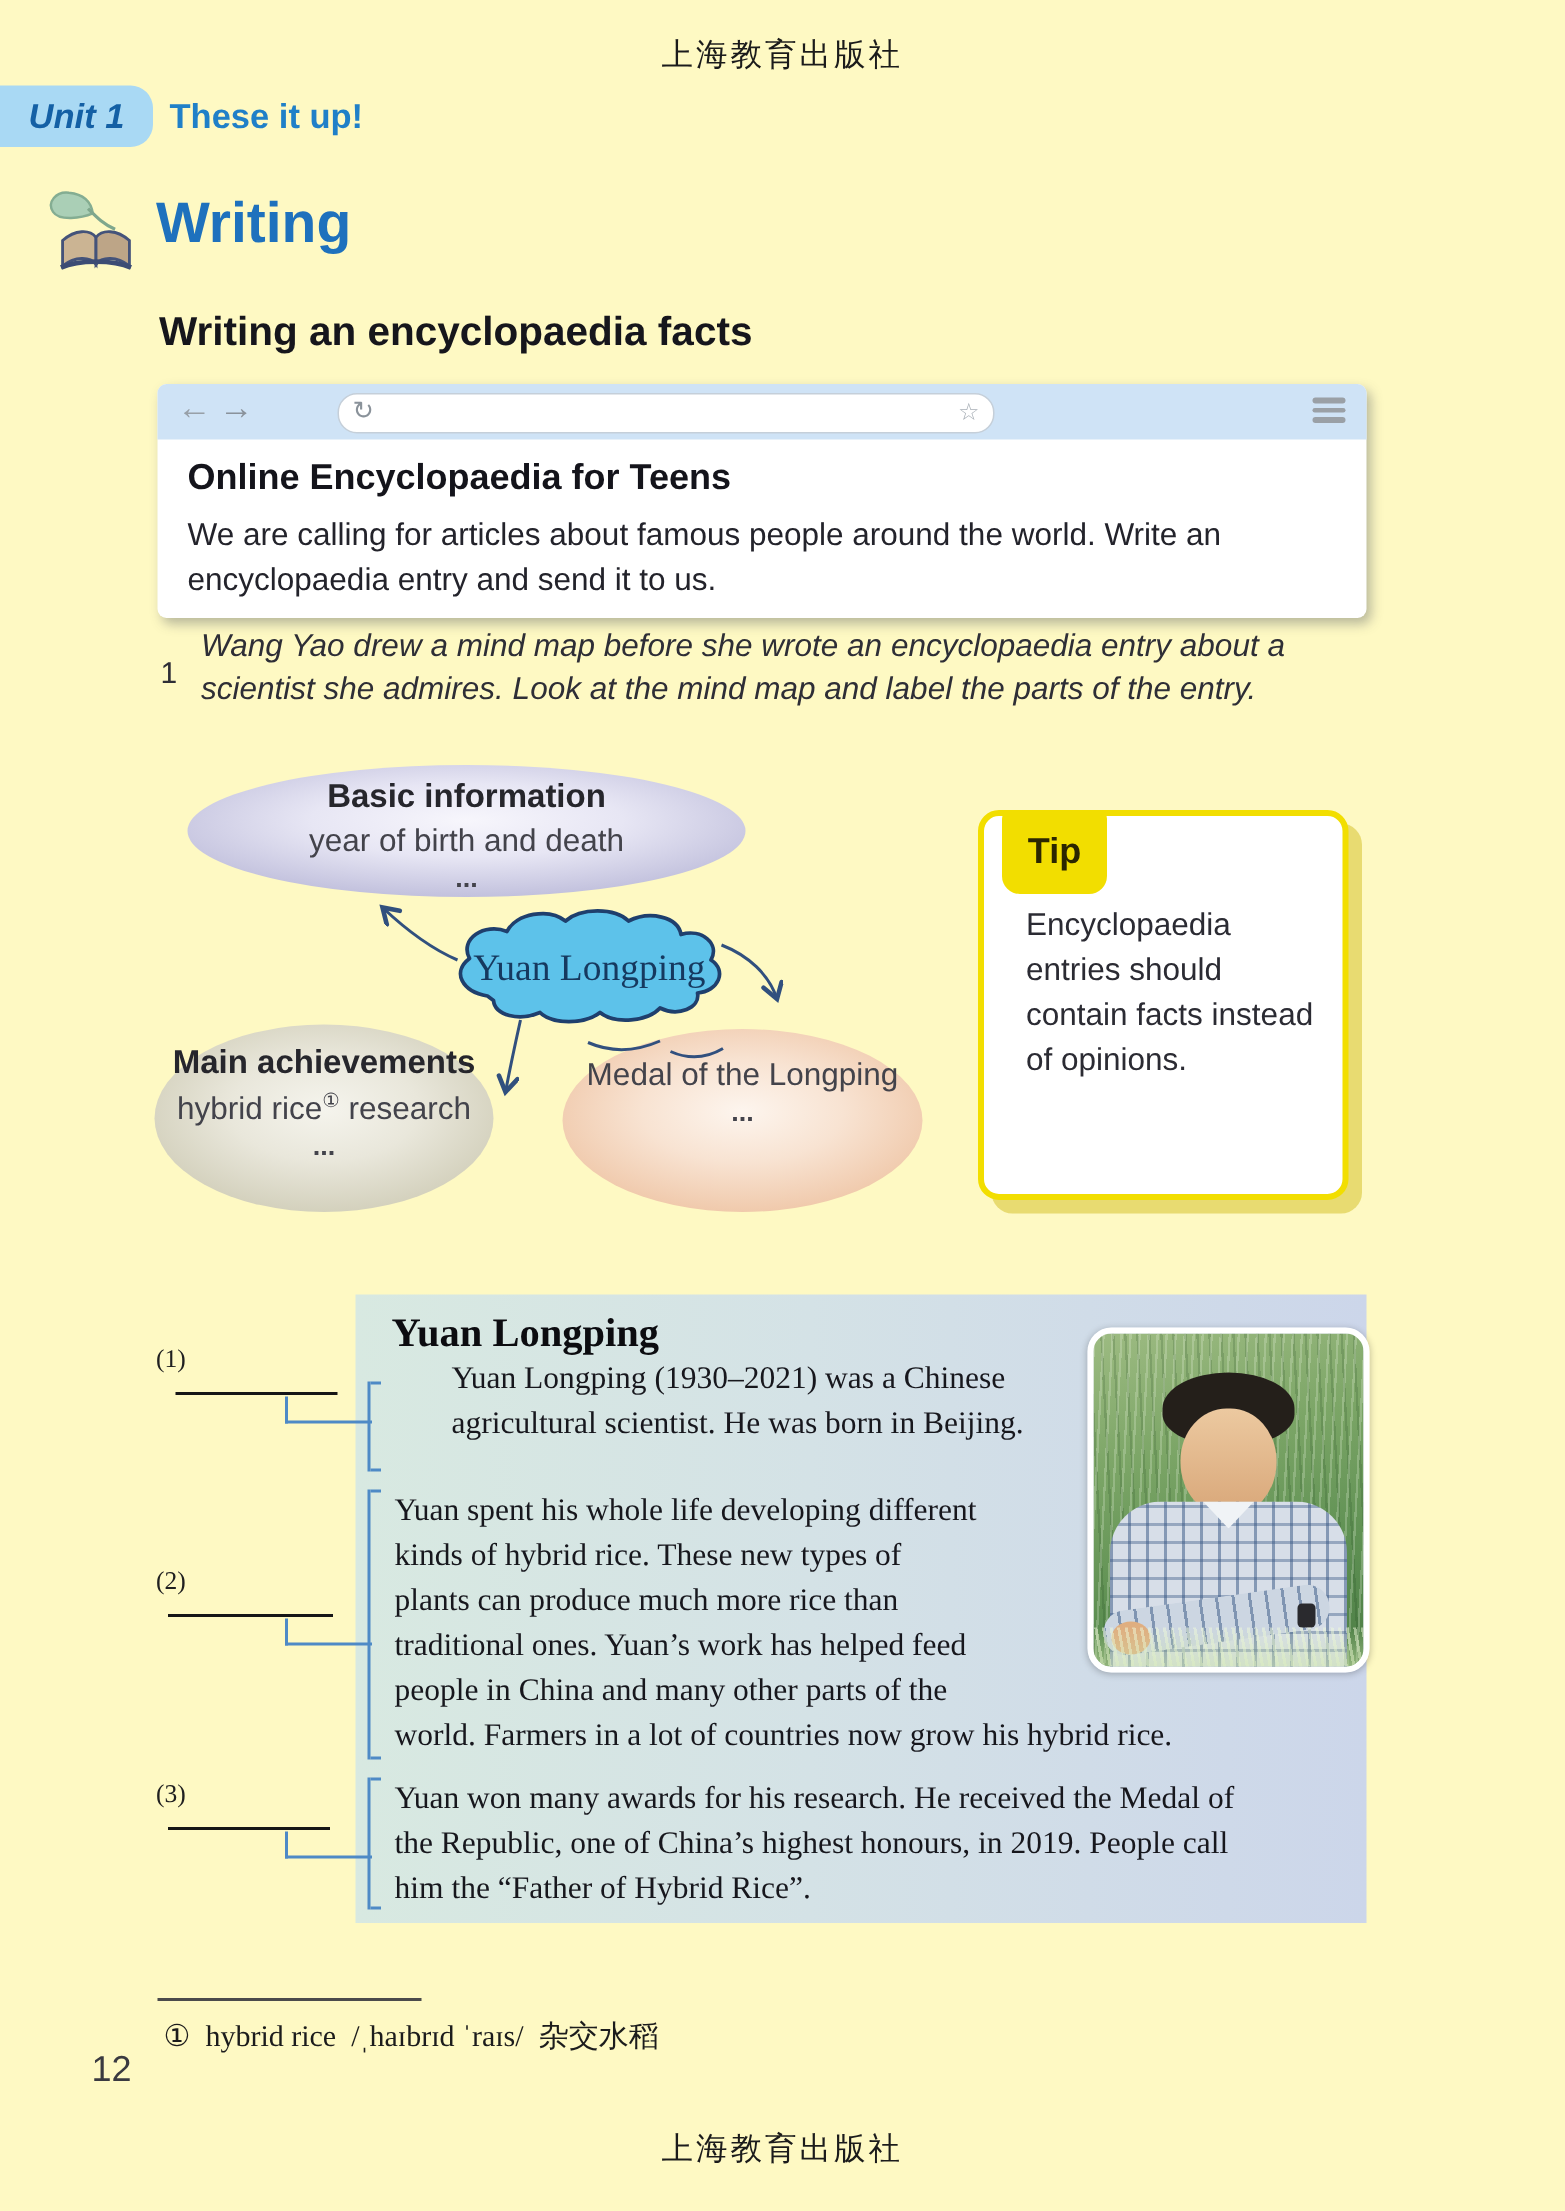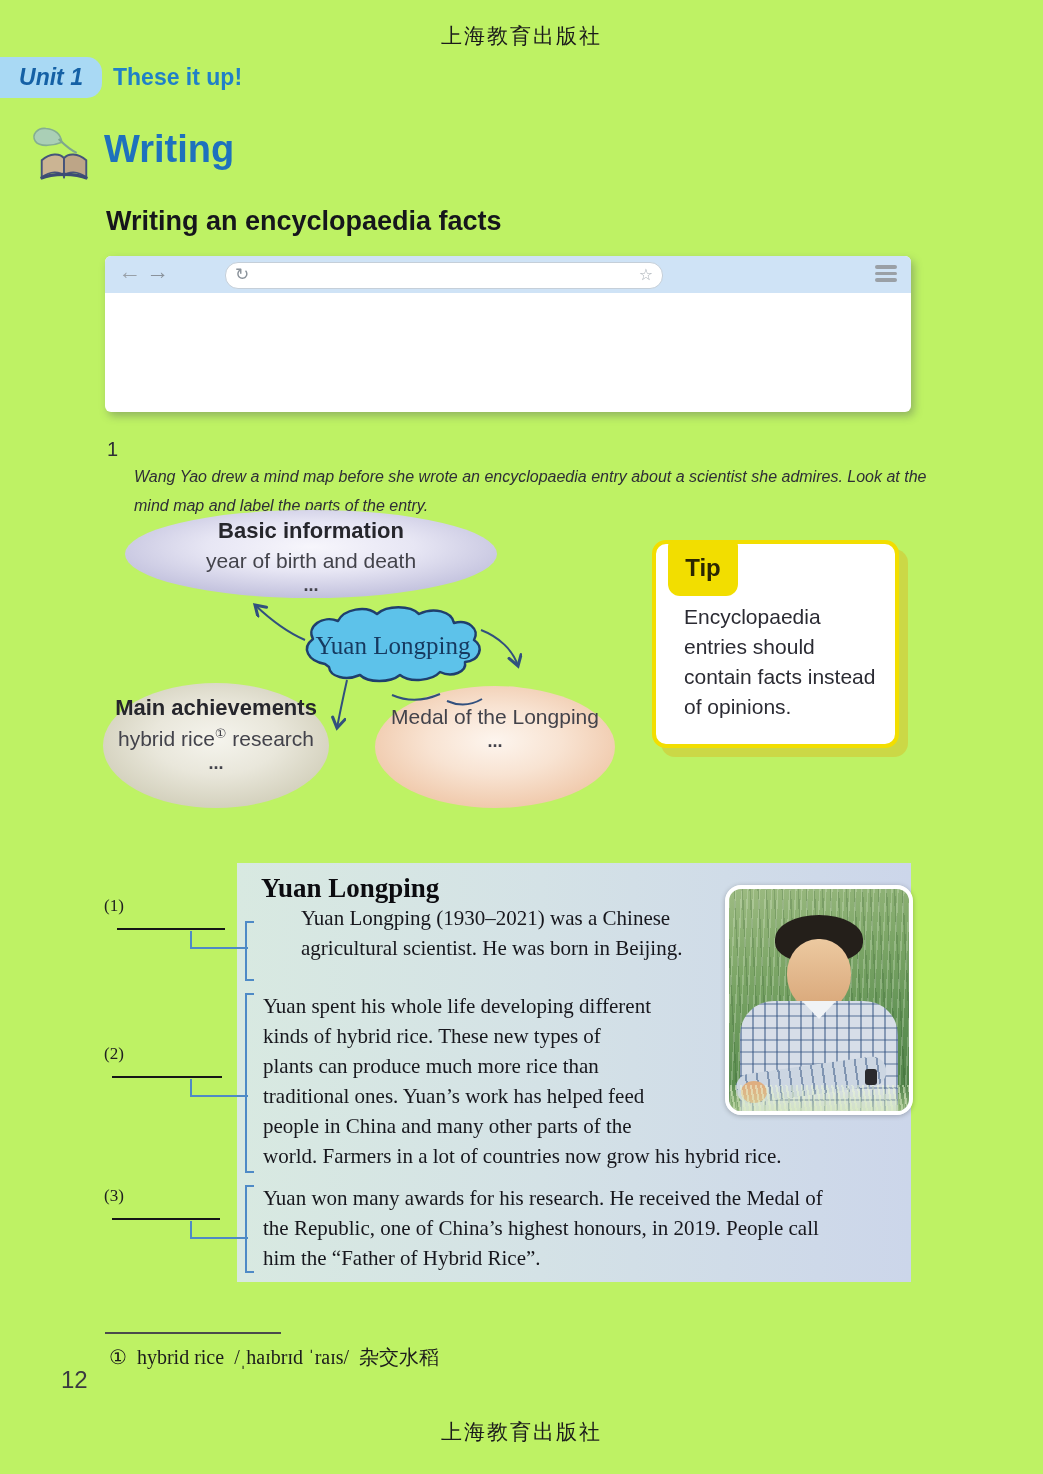--- a/index.html
+++ b/index.html
@@ -1,16 +1,16 @@
 <!DOCTYPE html>
 <html><head>
 <meta charset="utf-8">
 <style>
   html,body{margin:0;padding:0;background:#f2f2f2;}
-  #page{position:relative;width:1043px;height:1474px;margin:0 auto;background:#bef264;overflow:hidden;
+  #page{position:relative;width:1043px;height:1474px;margin:0 auto;background:#fef9c3;overflow:hidden;
         font-family:"Liberation Sans","DejaVu Sans",sans-serif;}
 
   
   .pub{position:absolute;left:0;right:0;text-align:center;font-family:"DejaVu Serif","Liberation Serif",serif;
        font-size:21px;color:#1b1b1b;letter-spacing:2px;}
   .pub-top{top:22px;} .pub-bottom{top:1418px;}
 
   
   .unit-tab{position:absolute;left:0;top:57px;width:102px;height:41px;background:#a9d9f4;
             border-radius:0 15px 15px 0;}
@@ -36,21 +36,21 @@
              background:transparent;font-size:14px;color:#333;}
   .star{position:absolute;right:9px;top:2px;font-size:16px;color:#a9b0b7;}
   .menu-btn{position:absolute;right:14px;top:9px;width:22px;height:19px;}
   .menu-btn i{display:block;width:22px;height:3.5px;background:#9aa0a6;border-radius:2px;margin-bottom:3px;}
   .browser-body{position:absolute;left:0;top:37px;right:0;bottom:0;padding:8px 20px;}
   .card-title{font-size:24px;font-weight:bold;color:#14141b;margin:4px 0 9px 0;}
   .card-body{font-size:21px;line-height:30px;color:#23232b;width:710px;}
 
   
   .task-num{position:absolute;left:107px;top:438px;font-size:20px;color:#2e2e36;}
-  .task-text{position:absolute;left:134px;top:462px;width:795px;font-size:16px;font-style:italic;
+  .task-text{position:absolute;left:134px;top:416px;width:795px;font-size:21px;font-style:italic;
              color:#2e2e36;line-height:29px;}
 
   
   .mindmap{position:absolute;left:95px;top:498px;width:560px;height:342px;}
   .mm-ellipse{position:absolute;border-radius:50%;}
   .e-basic{left:30px;top:12px;width:372px;height:88px;
            background:radial-gradient(ellipse 62% 62% at 50% 42%,#f7f6fc 0%,#e7e6f4 45%,#bdbcda 100%);}
   .e-achieve{left:8px;top:185px;width:226px;height:125px;
            background:radial-gradient(ellipse 62% 62% at 50% 45%,#f5f4ed 0%,#e9e7db 45%,#cecbb5 100%);}
   .e-awards{left:280px;top:188px;width:240px;height:122px;
@@ -61,21 +61,21 @@
   .n-awards{left:280px;top:207px;width:240px;}
   .mm-title{font-size:22px;font-weight:bold;color:#26262c;margin-bottom:5px;}
   .mm-detail{font-size:21px;color:#43434b;}
   .mm-detail sup{font-size:13px;}
   .mm-dots{font-size:18px;font-weight:bold;color:#43434b;margin-top:2px;}
   .mm-svg{position:absolute;left:0;top:0;pointer-events:none;}
   .cloud-text{position:absolute;left:210px;top:133px;width:176px;height:30px;line-height:30px;text-align:center;
               font-family:"Liberation Serif","DejaVu Serif",serif;font-size:25px;color:#16395f;}
 
   
-  .tip{position:absolute;left:652px;top:540px;width:247px;height:208px;background:#fff;box-sizing:border-box;
+  .tip{position:absolute;left:652px;top:540px;width:247px;height:260px;background:#fff;box-sizing:border-box;
        border:4px solid #f2de00;border-radius:14px;box-shadow:9px 9px 0 rgba(213,194,45,.55);}
   .tip-tab{position:absolute;left:12px;top:-4px;width:70px;height:56px;background:#f2de00;
            border-radius:6px 6px 12px 12px;text-align:center;line-height:56px;
            font-size:24px;font-weight:bold;color:#2b2600;}
   .tip-text{position:absolute;left:28px;top:58px;width:202px;font-size:21px;line-height:30px;color:#2b2b33;}
 
   
   .entry{position:absolute;left:237px;top:863px;width:674px;height:419px;
          background:linear-gradient(90deg,#d8e9e1 0%,#d4e2e6 45%,#ccd6ea 100%);}
   .entry-title{position:absolute;left:24px;top:10px;font-family:"Liberation Serif","DejaVu Serif",serif;
@@ -161,20 +161,24 @@
         <span class="refresh">↻</span>
         <input class="url-input" value="" style="">
         <span class="star">☆</span>
       </div>
       <div class="menu-btn">
           <i></i>
           <i></i>
           <i></i>
         </div>
     </div>
+    <div class="browser-body">
+      <div class="card-title">Online Encyclopaedia for Teens</div>
+      <div class="card-body">We are calling for articles about famous people around the world. Write an encyclopaedia entry and send it to us.</div>
+    </div>
   </div>
 
   <div class="task-num">1</div>
   <div class="task-text">Wang Yao drew a mind map before she wrote an encyclopaedia entry about a scientist she admires. Look at the mind map and label the parts of the entry.</div>
 
   <div class="mindmap">
     <div class="mm-ellipse e-basic"></div>
     <div class="mm-ellipse e-achieve"></div>
     <div class="mm-ellipse e-awards"></div>
 

